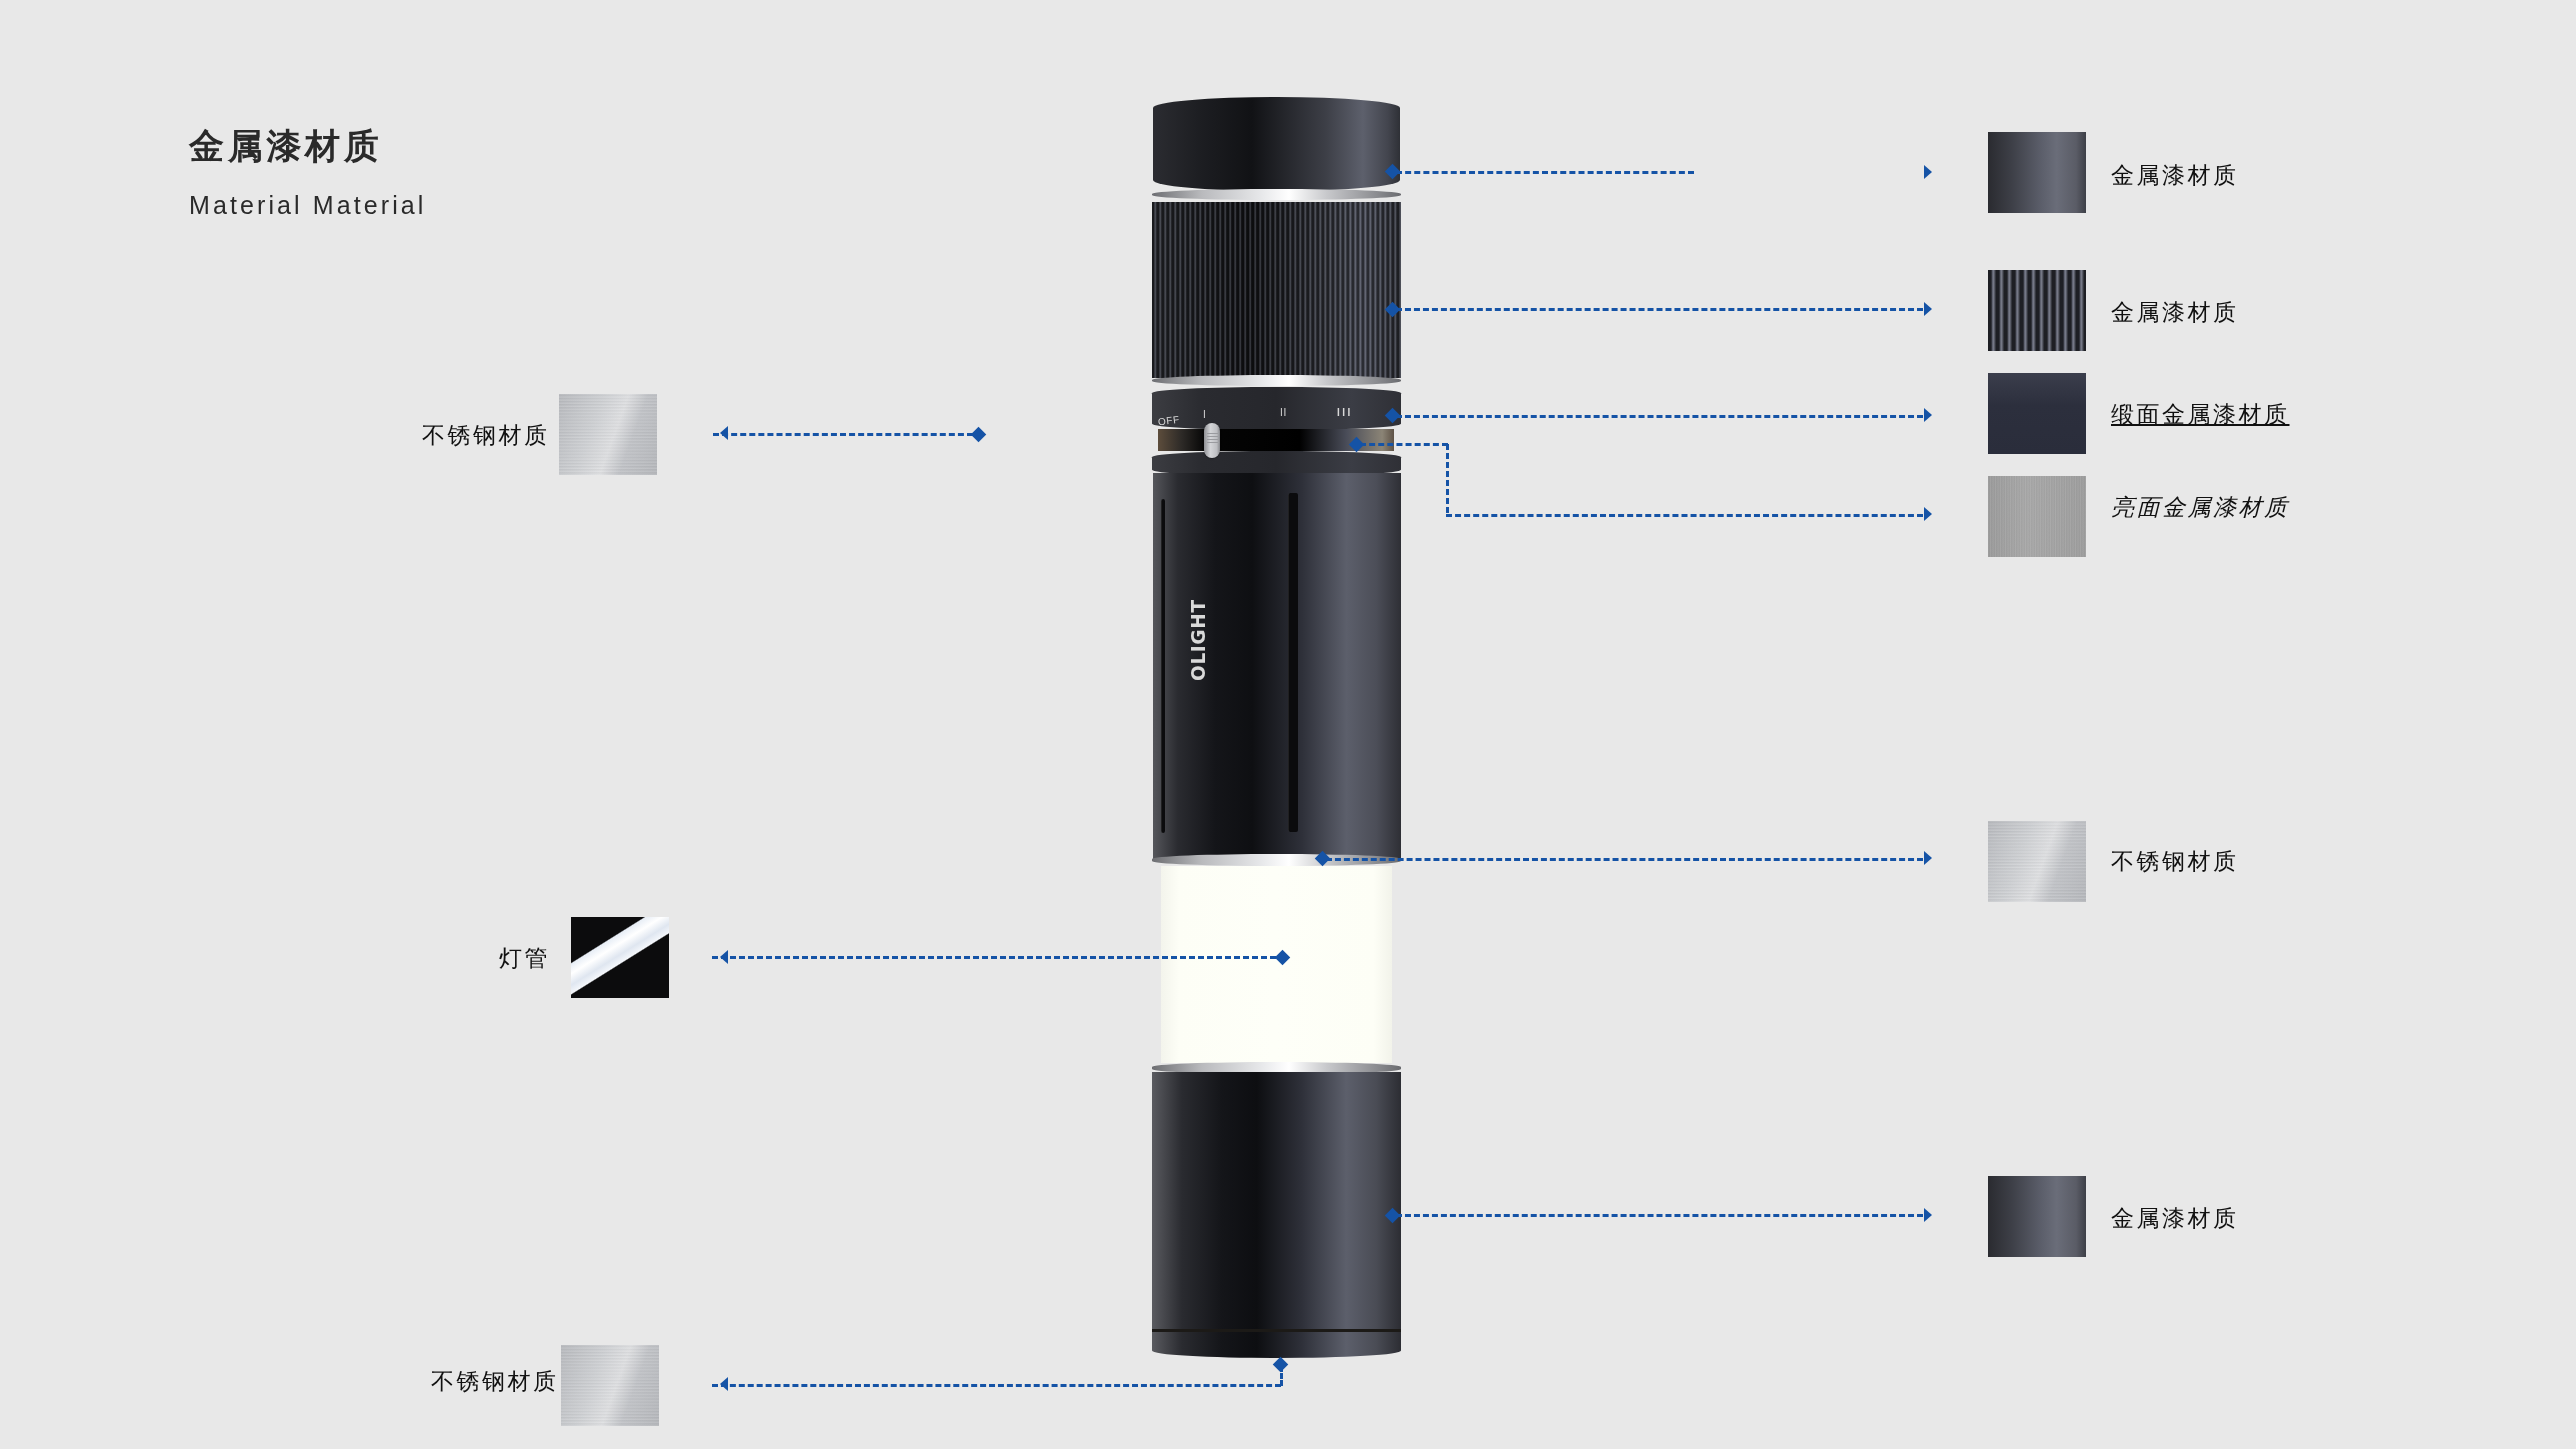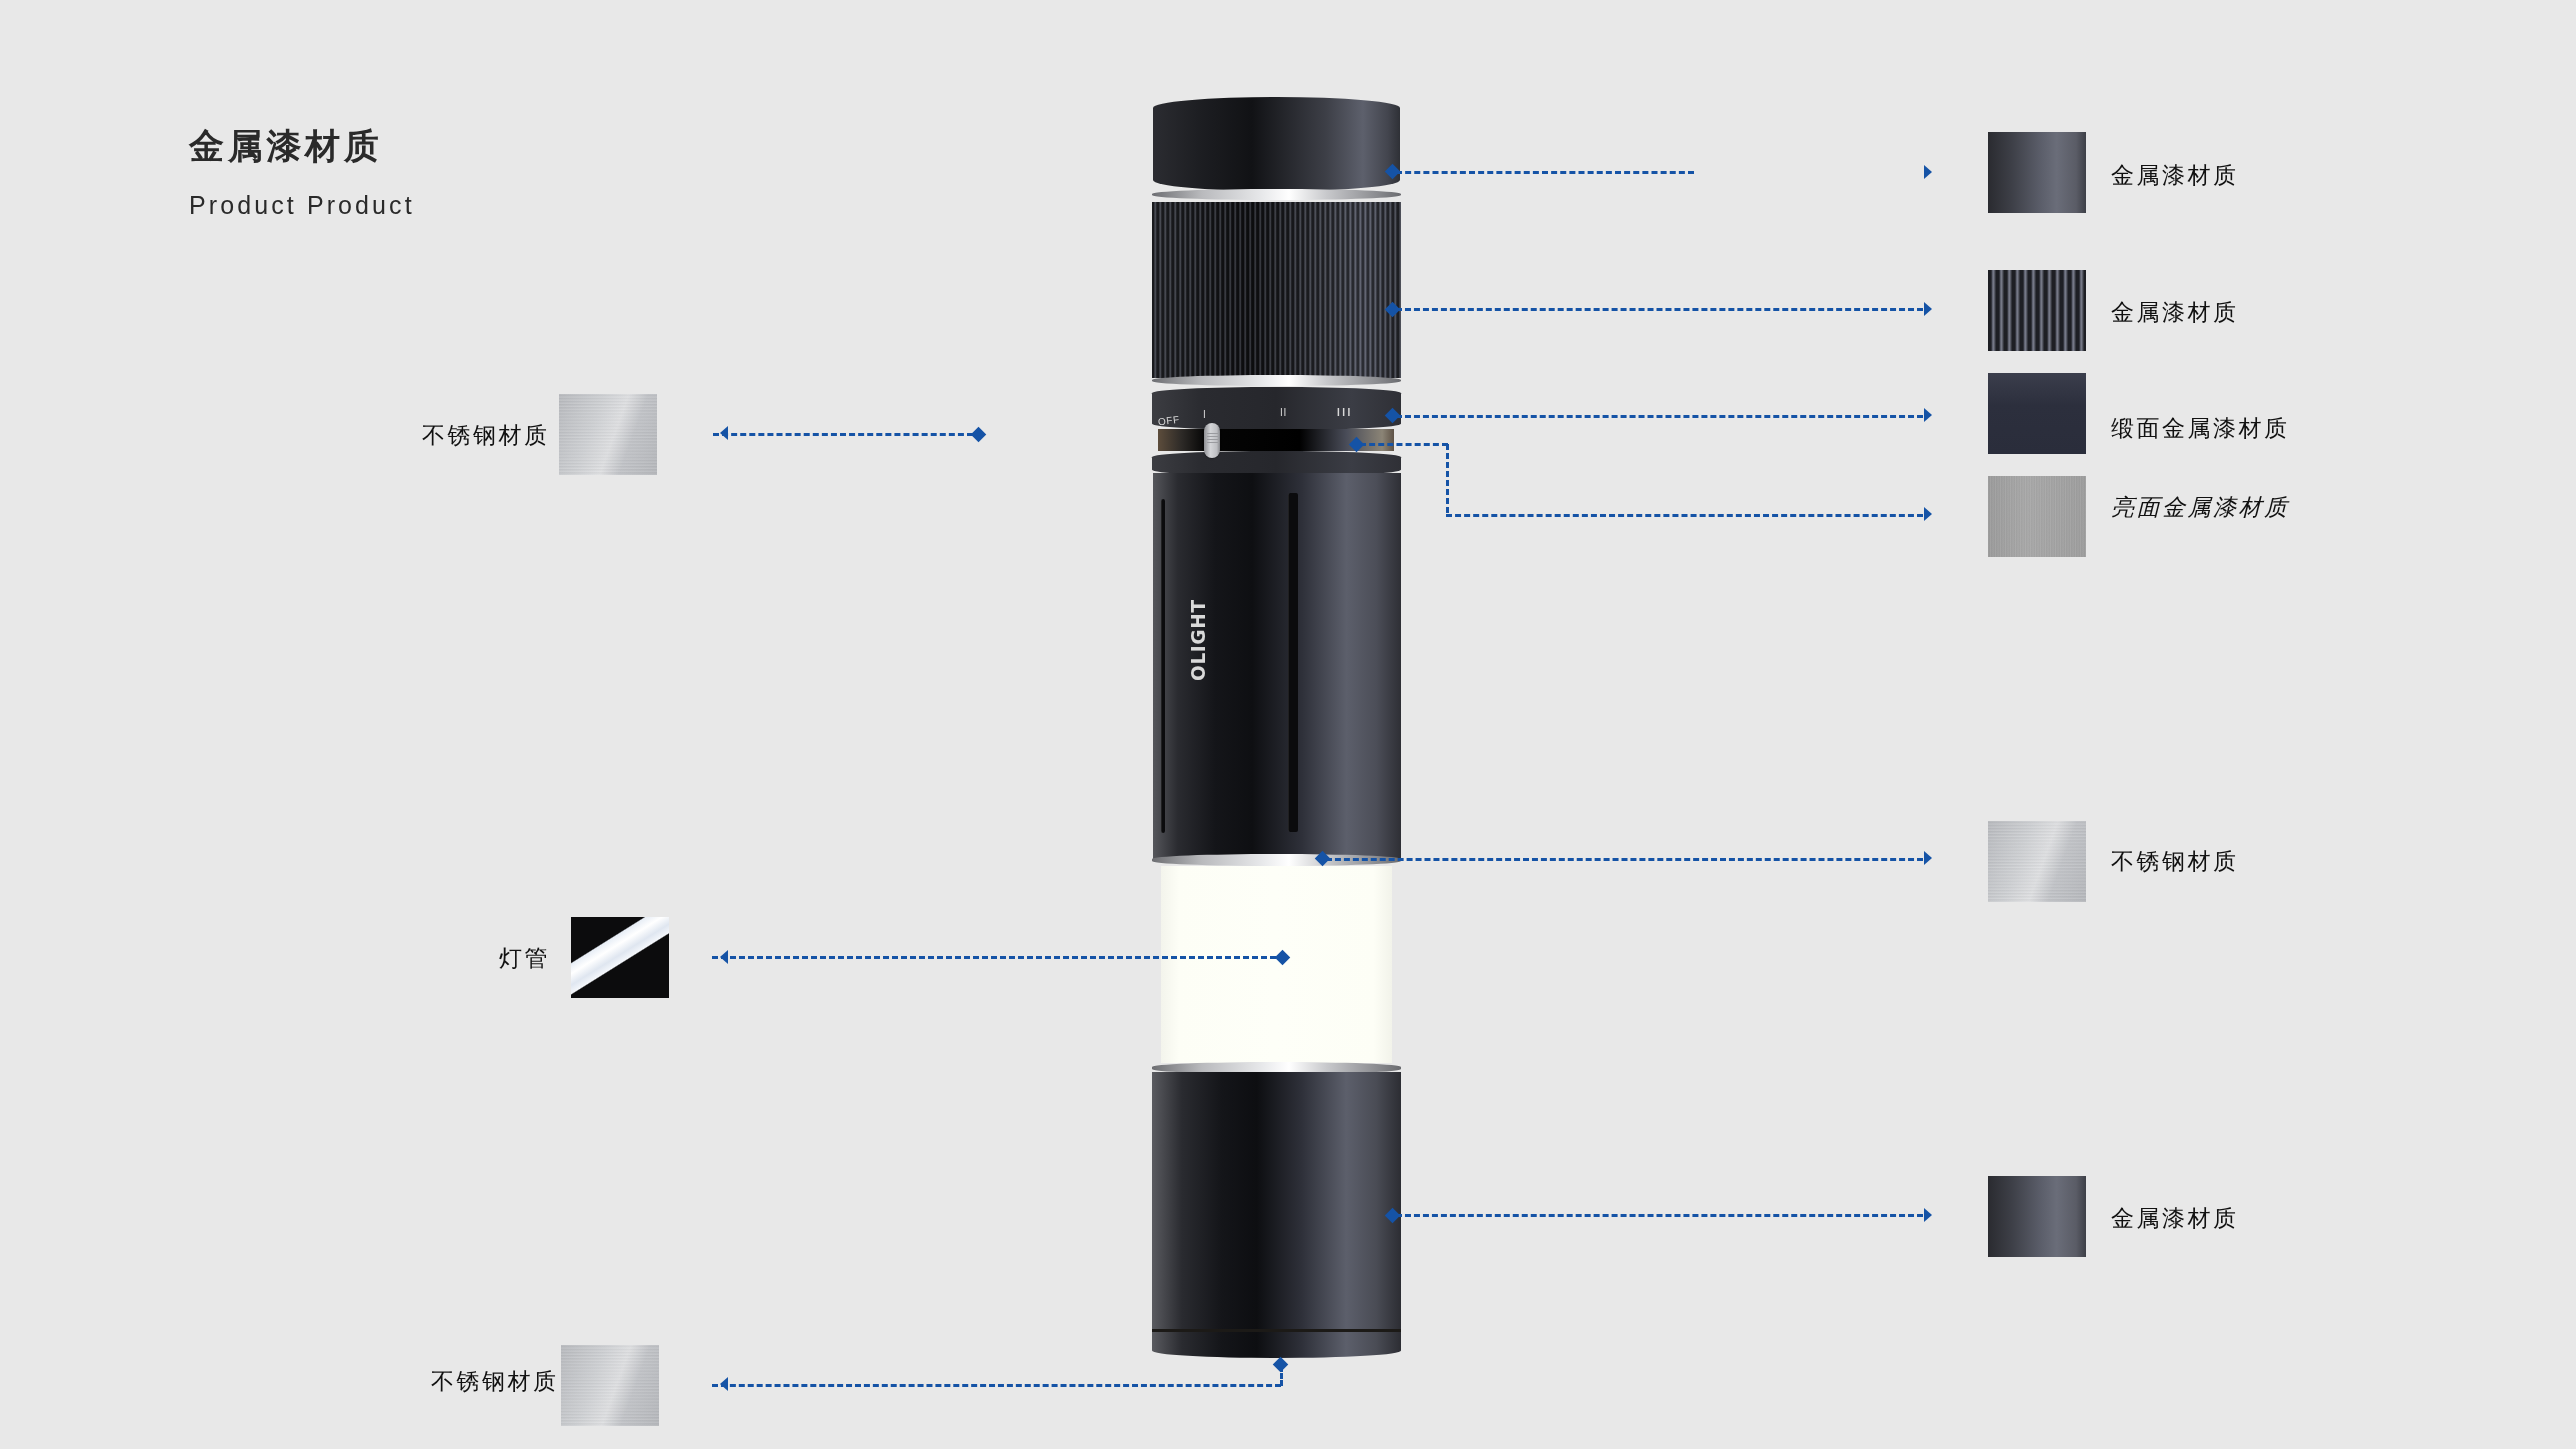--- a/index.html
+++ b/index.html
@@ -111,21 +111,21 @@
   .hline { height: 0; border-top: 3.1px dashed #1553a6; }
   .vline { width: 0; border-left: 3.1px dashed #1553a6; }
   .diamond { width: 11px; height: 11px; background: #1553a6; transform: rotate(45deg); }
   .arrow-r { width: 0; height: 0; border-top: 7.4px solid transparent; border-bottom: 7.4px solid transparent; border-left: 8.7px solid #1553a6; }
   .arrow-l { width: 0; height: 0; border-top: 7.4px solid transparent; border-bottom: 7.4px solid transparent; border-right: 8.7px solid #1553a6; }
 </style>
 </head>
 <body>
 
 <div class="abs title-cn">金属漆材质</div>
-<div class="abs title-en">Product Product</div>
+<div class="abs title-en">Material Material</div>
 
 <div>
   <div class="fl-part cap"></div>
   <div class="fl-part ring" style="left:1152px; top:189px; width:249px;"></div>
   <div class="fl-part knurl"></div>
   <div class="fl-part ring" style="left:1152px; top:375px; width:249px;"></div>
   <div class="fl-part collar"></div>
   <div class="fl-part groove"></div>
   <div class="fl-part collar2"></div>
   <div class="fl-part mode" style="left:1158px; top:416px; transform:rotate(-8deg);">OFF</div>
@@ -153,21 +153,21 @@
 <div class="abs diamond" style="left:1387px; top:304px;"></div>
 <div class="abs hline" style="left:1396px; top:308px; width:527px;"></div>
 <div class="abs arrow-r" style="left:1924px; top:302px;"></div>
 <div class="abs swatch sw-knurl" style="left:1988px; top:270px;"></div>
 <div class="abs label" style="left:2111px; top:301px;">金属漆材质</div>
 
 <div class="abs diamond" style="left:1387px; top:410px;"></div>
 <div class="abs hline" style="left:1396px; top:415px; width:527px;"></div>
 <div class="abs arrow-r" style="left:1924px; top:408px;"></div>
 <div class="abs swatch sw-satin" style="left:1988px; top:373px;"></div>
-<div class="abs label" style="left:2111px; top:417px;">缎面金属漆材质</div>
+<div class="abs label" style="left:2111px; top:403px;text-decoration:underline;">缎面金属漆材质</div>
 
 <div class="abs diamond" style="left:1351px; top:439px;"></div>
 <div class="abs hline" style="left:1360px; top:443px; width:88px;"></div>
 <div class="abs vline" style="left:1446px; top:444px; height:69px;"></div>
 <div class="abs hline" style="left:1446px; top:514px; width:477px;"></div>
 <div class="abs arrow-r" style="left:1924px; top:507px;"></div>
 <div class="abs swatch sw-bright" style="left:1988px; top:476px;"></div>
 <div class="abs label" style="left:2111px; top:496px;font-style:italic;">亮面金属漆材质</div>
 
 <div class="abs diamond" style="left:1317px; top:853px;"></div>

